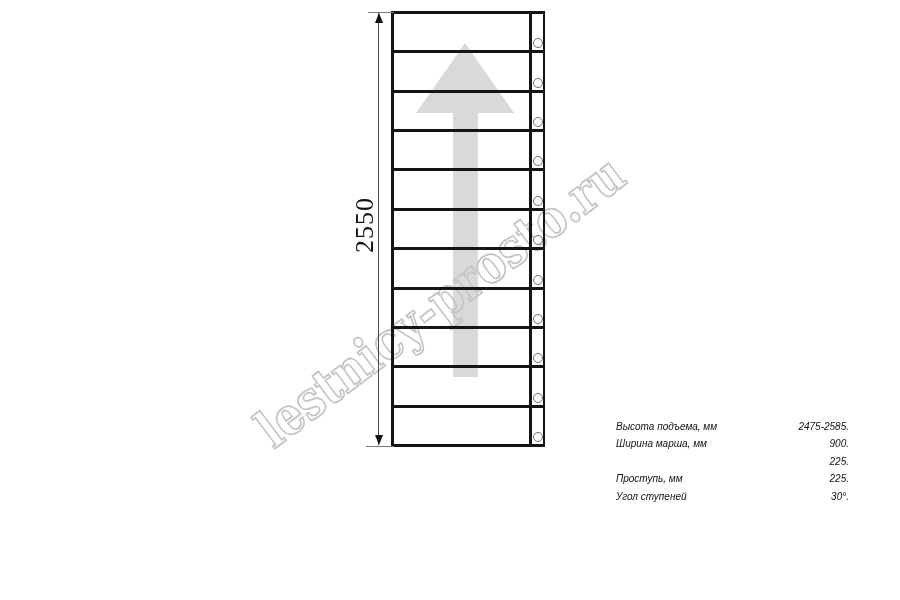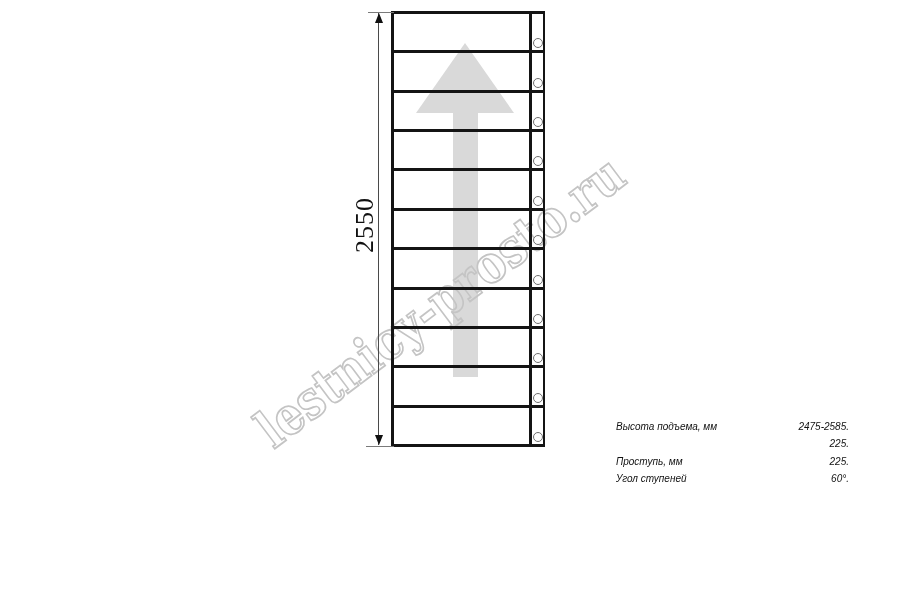--- a/index.html
+++ b/index.html
@@ -165,25 +165,29 @@
   <div class="abs dim-arrow-top"></div>
   <div class="abs dim-arrow-bottom"></div>
   <div class="abs dim-label">2550</div>
 
   <div class="abs specs">
     <div class="spec-row">
       <span class="spec-label">Высота подъема, мм</span>
       <span class="spec-value">2475-2585.</span>
     </div>
     <div class="spec-row">
+      <span class="spec-label">Ширина марша, мм</span>
+      <span class="spec-value">900.</span>
+    </div>
+    <div class="spec-row">
       <span class="spec-value">225.</span>
     </div>
     <div class="spec-row">
       <span class="spec-label">Проступь, мм</span>
       <span class="spec-value">225.</span>
     </div>
     <div class="spec-row">
       <span class="spec-label">Угол ступеней</span>
-      <span class="spec-value">60°.</span>
+      <span class="spec-value">30°.</span>
     </div>
   </div>
 
 </div>
 
 </body></html>

